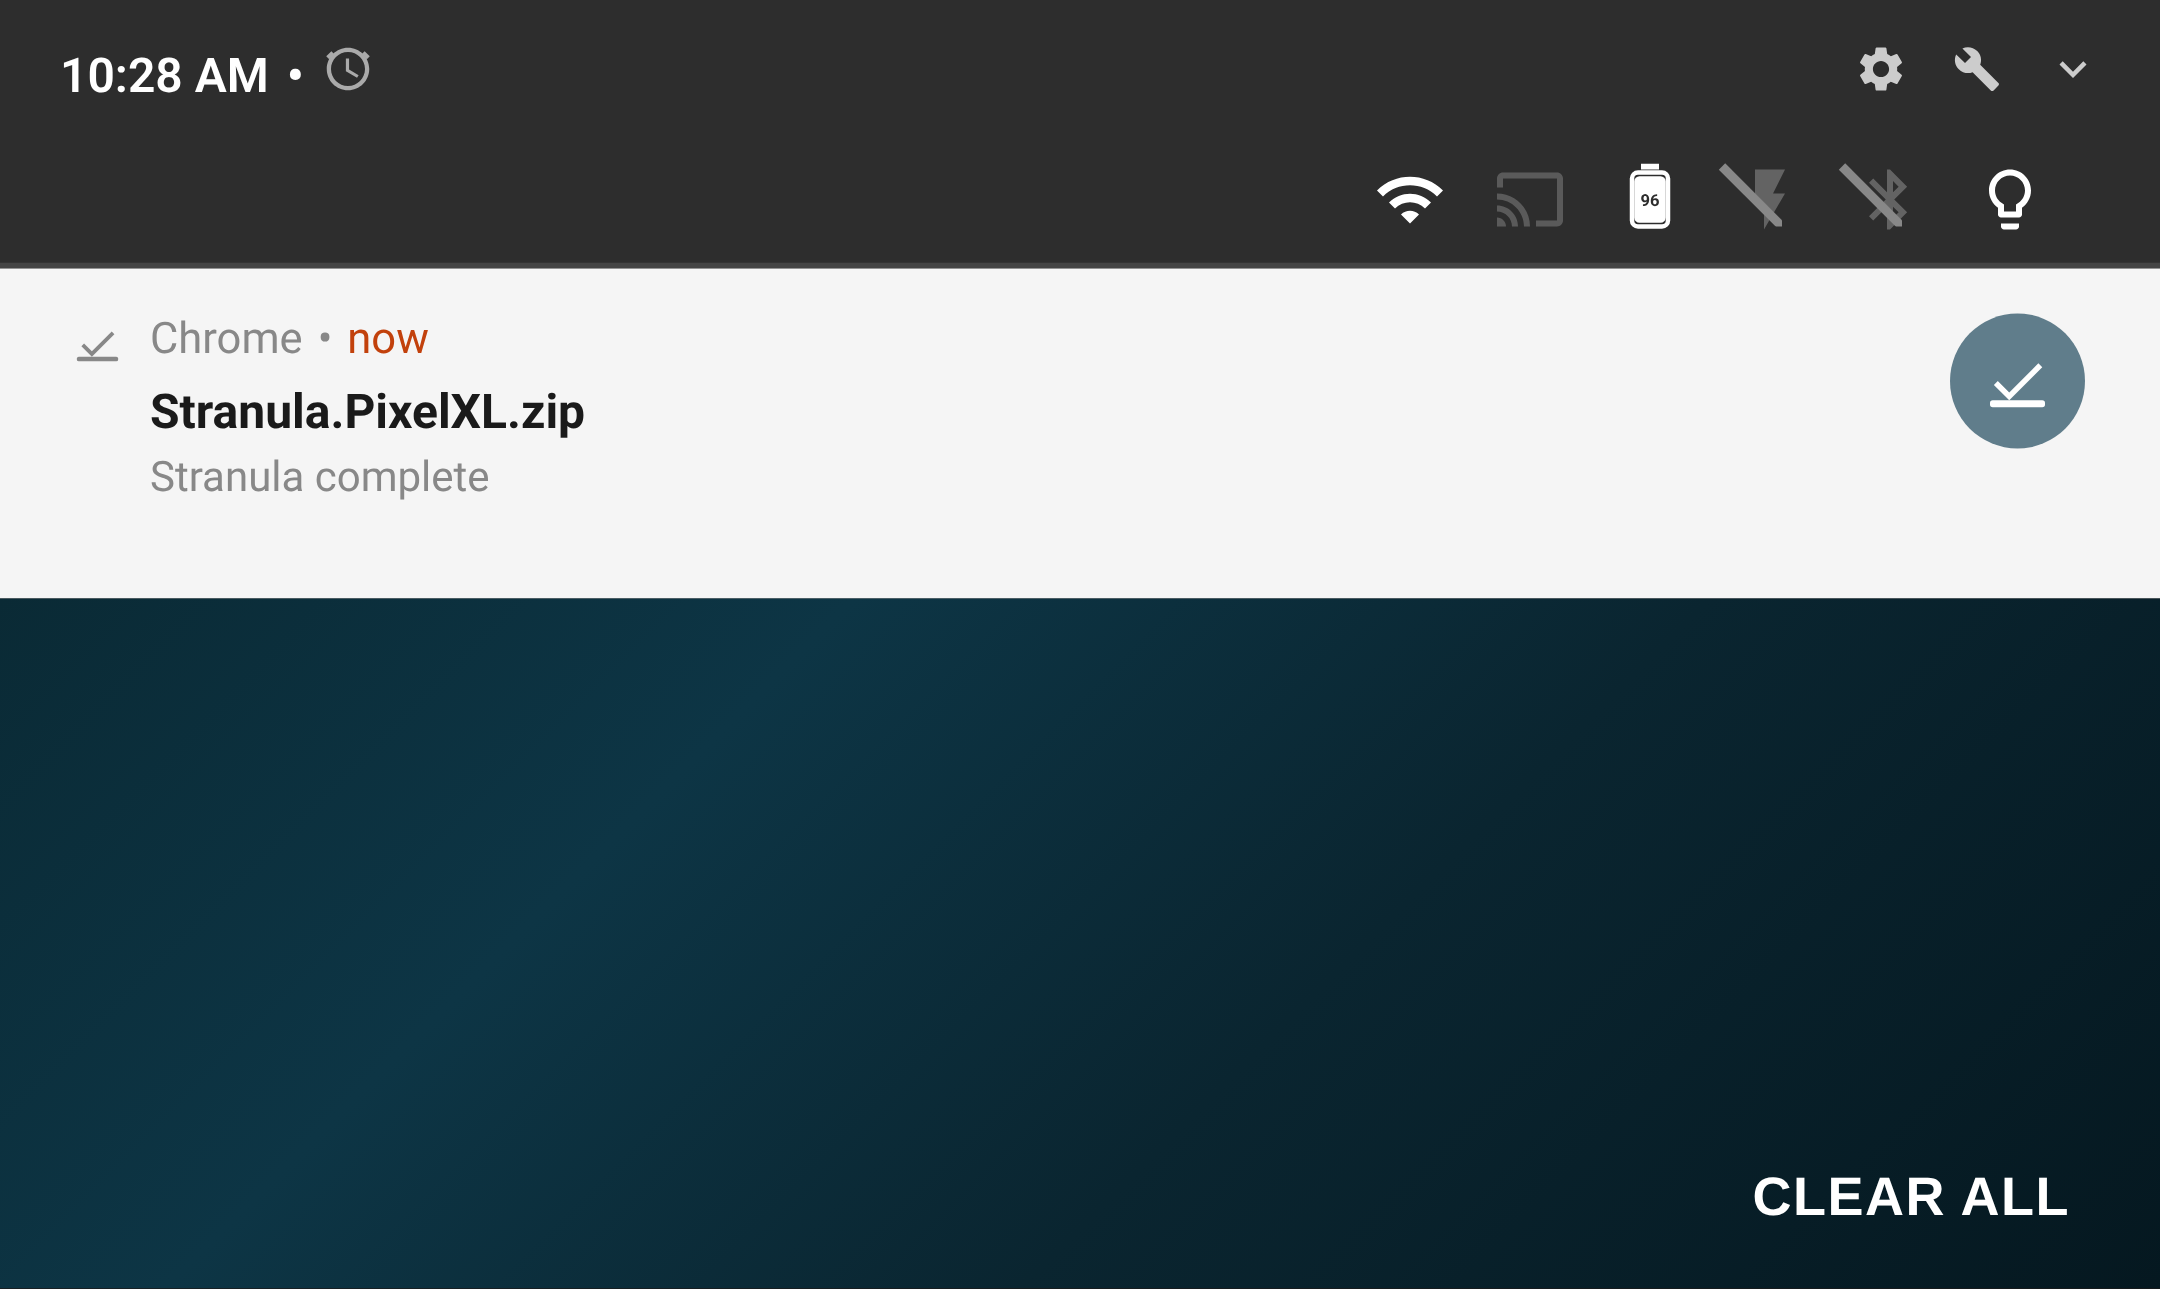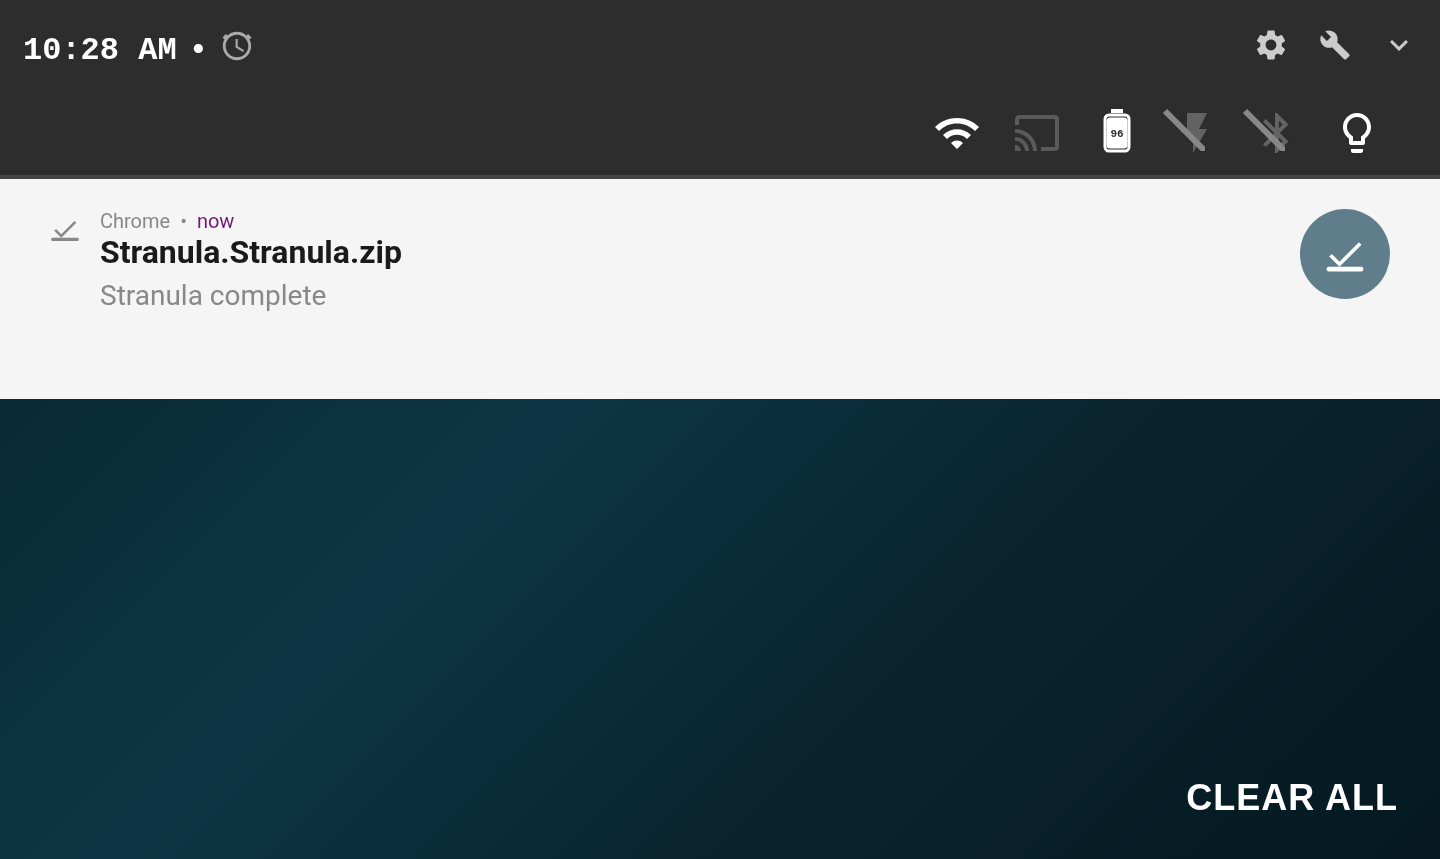--- a/index.html
+++ b/index.html
@@ -12,22 +12,21 @@
       background: #1a1a1a;
     }
 
     
     .status-bar {
       width: 100%;
       height: 175px;
       background: #2d2d2d;
       display: flex;
       flex-direction: column;
-      padding: 0 23px;
-      font-family: Liberation Mono, monospace;
+      padding: 0 40px;
     }
 
     .status-bar-top {
       display: flex;
       align-items: center;
       justify-content: space-between;
       height: 90px;
       padding-top: 10px;
     }
 
@@ -103,34 +102,35 @@
       margin-top: 5px;
     }
 
     .notification-content {}
 
     .notif-header {
       display: flex;
       align-items: center;
       gap: 10px;
       color: #888888;
-      font-size: 20px;
+      font-size: 29px;
+      margin-bottom: 12px;
     }
 
     .notif-app-name {
       color: #888888;
       font-weight: 400;
     }
 
     .notif-dot {
       color: #888888;
     }
 
     .notif-time {
-      color: #701a75;
+      color: #c2410c;
     }
 
     .notif-title {
       font-size: 32px;
       font-weight: 700;
       color: #1a1a1a;
       margin-bottom: 8px;
     }
 
     .notif-subtitle {
@@ -155,21 +155,21 @@
     }
 
     
     .bottom-area {
       width: 100%;
       flex: 1;
       background: linear-gradient(135deg, #0a2a35 0%, #0d3545 30%, #0a2530 60%, #051820 100%);
       display: flex;
       align-items: flex-end;
       justify-content: flex-end;
-      padding: 40px 42px;
+      padding: 40px 60px;
       min-height: 460px;
     }
 
     .clear-all-btn {
       color: #ffffff;
       font-size: 36px;
       font-weight: 700;
       letter-spacing: 1px;
       cursor: pointer;
       background: none;
@@ -283,21 +283,21 @@
         <path d="M9 16.17L4.83 12l-1.42 1.41L9 19 21 7l-1.41-1.41z"></path>
         <rect x="1" y="19" width="22" height="2.5" rx="1" fill="#888888"></rect>
       </svg>
     </div>
     <div class="notification-content">
       <div class="notif-header">
         <span class="notif-app-name">Chrome</span>
         <span class="notif-dot">•</span>
         <span class="notif-time">now</span>
       </div>
-      <div class="notif-title">Stranula.Stranula.zip</div>
+      <div class="notif-title">Stranula.PixelXL.zip</div>
       <div class="notif-subtitle">Stranula complete</div>
     </div>
   </div>
   <div class="notif-action-icon">
     <svg width="44" height="44" viewBox="0 0 24 24">
       <path d="M9 16.17L4.83 12l-1.42 1.41L9 19 21 7l-1.41-1.41z" fill="#ffffff"></path>
       <rect x="2" y="19" width="20" height="2.5" rx="1" fill="#ffffff"></rect>
     </svg>
   </div>
 </div>

